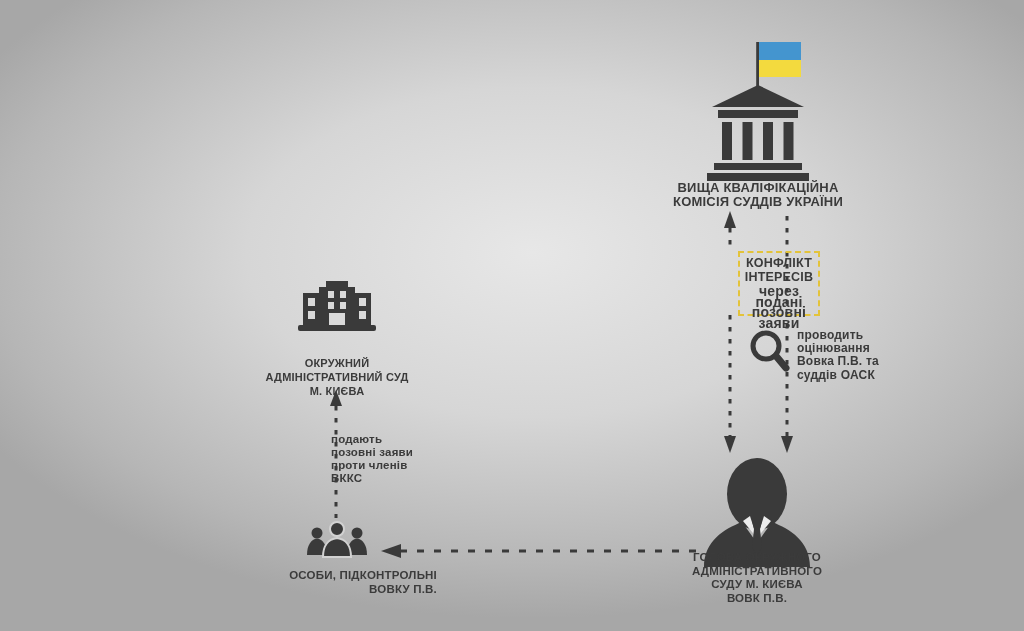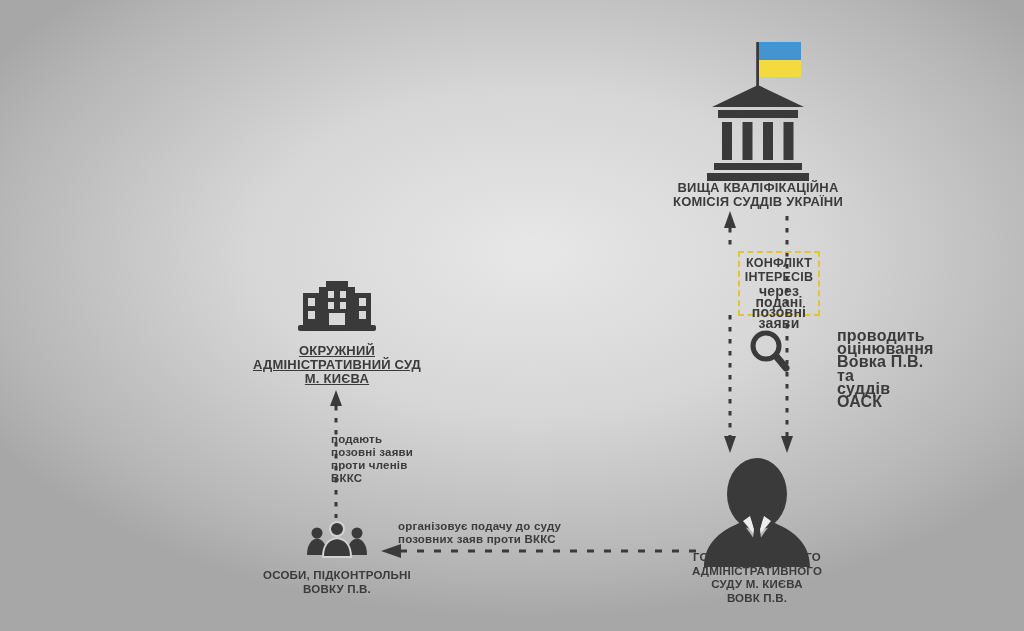--- a/index.html
+++ b/index.html
@@ -14,24 +14,24 @@
   .lbl{
     position:absolute;
     color:#3b3b3b;
     font-weight:bold;
     white-space:pre-line;
     text-align:center;
     letter-spacing:0.2px;
   }
   .note{text-align:left;}
   #commission-label{left:650px;top:181px;width:216px;font-size:13px;line-height:13.5px;}
-  #court-label{left:237px;top:344px;width:200px;font-size:13px;line-height:14px;text-decoration:underline;}
-  #proxies-label{left:237px;top:568px;width:200px;font-size:11.5px;line-height:14px;}
+  #court-label{left:237px;top:356px;width:200px;font-size:11px;line-height:14px;}
+  #proxies-label{left:237px;top:568px;width:200px;font-size:11.5px;line-height:14px;text-align:right;}
   #vovk-label{left:647px;top:551px;width:220px;font-size:11.5px;line-height:13.5px;}
-  #eval-note{left:797px;top:329px;width:95px;font-size:16px;line-height:13.2px;margin-left:40px;}
+  #eval-note{left:797px;top:329px;width:95px;font-size:12px;line-height:13.2px;}
   #lawsuits-note{left:331px;top:433px;width:110px;font-size:11.5px;line-height:13px;}
   #organizes-note{left:398px;top:520px;width:260px;font-size:11.5px;line-height:13px;}
   #conflict-box{
     position:absolute;left:714px;top:251px;width:78px;height:57px;
     border:2px dashed #e3c33a;
     padding-top:4px;
     margin-left:24px;
   }
   #conflict-title{position:static;display:block;font-size:12.5px;line-height:13.5px;}
   #conflict-sub{position:static;display:block;font-size:14px;line-height:10.5px;margin-top:2px;}
@@ -126,22 +126,20 @@
     <circle cx="12" cy="13" r="5.5" fill="#3a3a3a"></circle>
     <path d="M2,35 C2,25 6,19.5 12,18.5 C18,19.5 22,25 22,35 Z" fill="#3a3a3a"></path>
     <circle cx="52" cy="13" r="5.5" fill="#3a3a3a"></circle>
     <path d="M42,35 C42,25 46,19.5 52,18.5 C58,19.5 62,25 62,35 Z" fill="#3a3a3a"></path>
     <circle cx="32" cy="9" r="7" fill="#3a3a3a" stroke="#d2d2d2" stroke-width="2"></circle>
     <path d="M18,37 C18,25 24,19 32,18 C40,19 46,25 46,37 Z" fill="#3a3a3a" stroke="#d2d2d2" stroke-width="2"></path>
   </svg>
   <div class="lbl" id="proxies-label">ОСОБИ, ПІДКОНТРОЛЬНІ
 ВОВКУ П.В.</div>
 
-  <div class="lbl note" id="organizes-note">організовує подачу до суду
-позовних заяв проти ВККС</div>
 
   <svg class="abs" style="left:698px;top:455px;" width="118" height="112" viewBox="0 0 118 112">
     <ellipse cx="59" cy="39" rx="30" ry="36" fill="#3a3a3a"></ellipse>
     <path d="M6,112 C6,86 26,74 44,67 L59,88 L74,67 C92,74 112,86 112,112 Z" fill="#3a3a3a"></path>
     <polygon points="45,66 59,83 52,61" fill="#ececec"></polygon>
     <polygon points="73,66 59,83 66,61" fill="#ececec"></polygon>
     <polygon points="54,66 64,66 62,74 56,74" fill="#3a3a3a"></polygon>
     <polygon points="56,74 62,74 64,93 59,100 54,93" fill="#3a3a3a"></polygon>
   </svg>
   <div class="lbl" id="vovk-label">ГОЛОВА ОКРУЖНОГО

